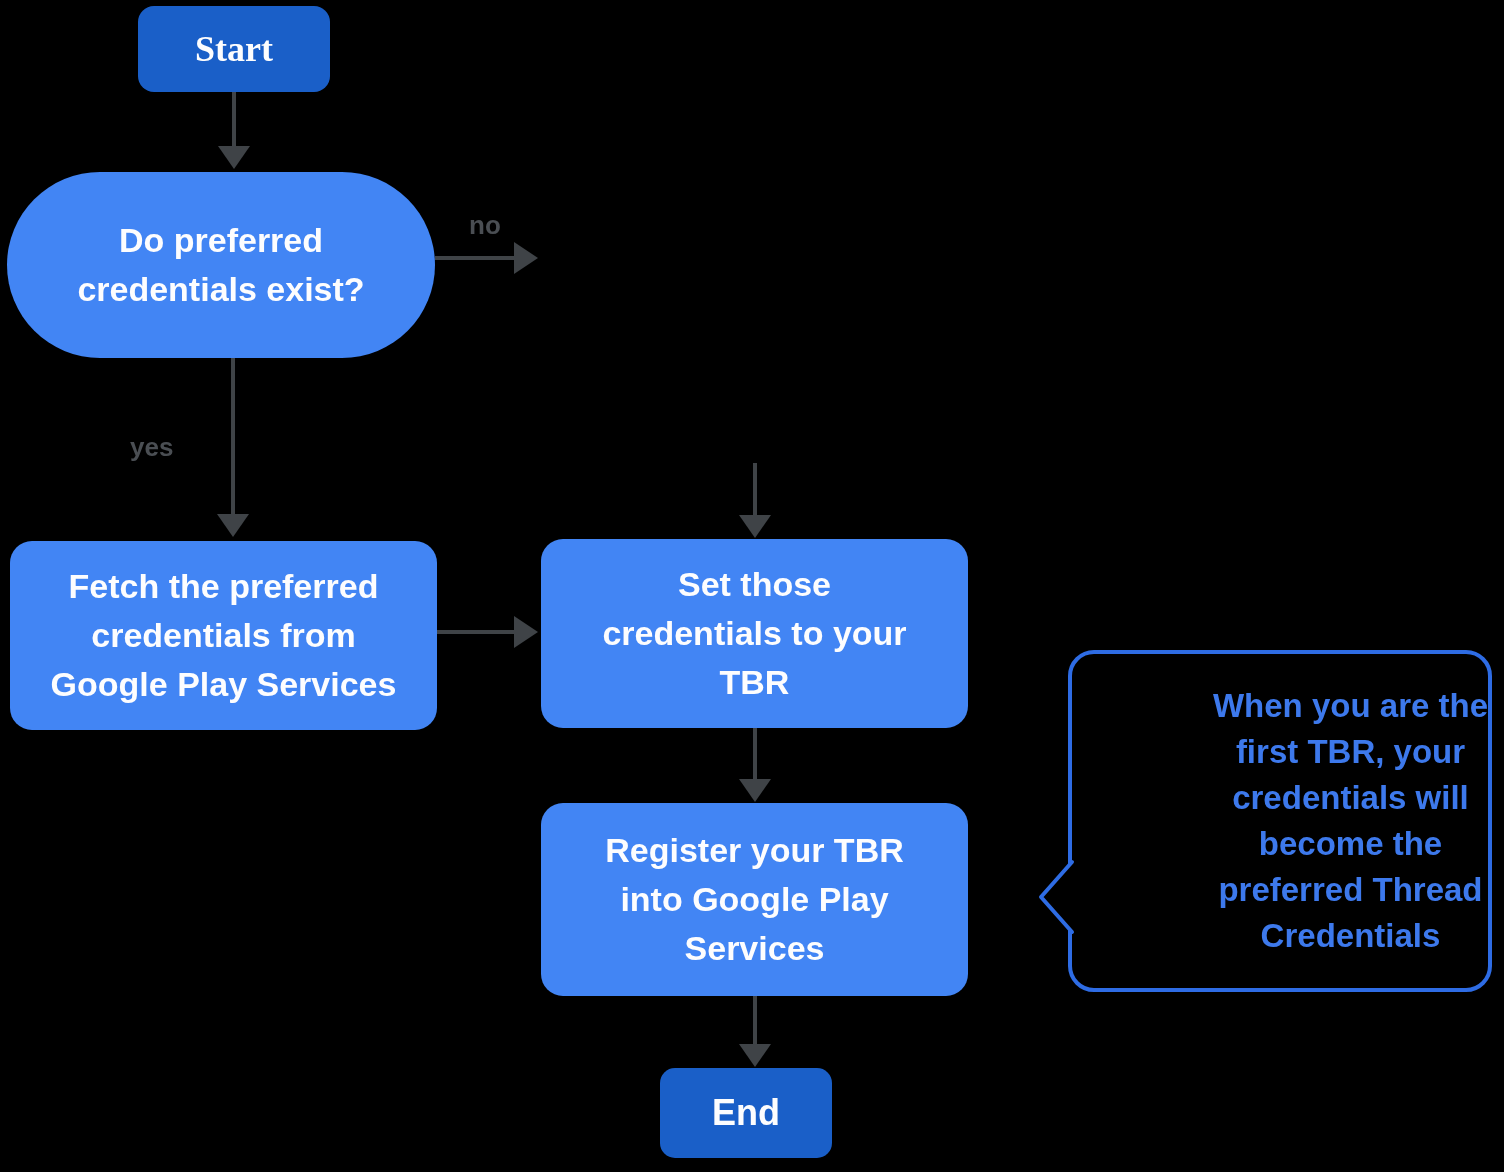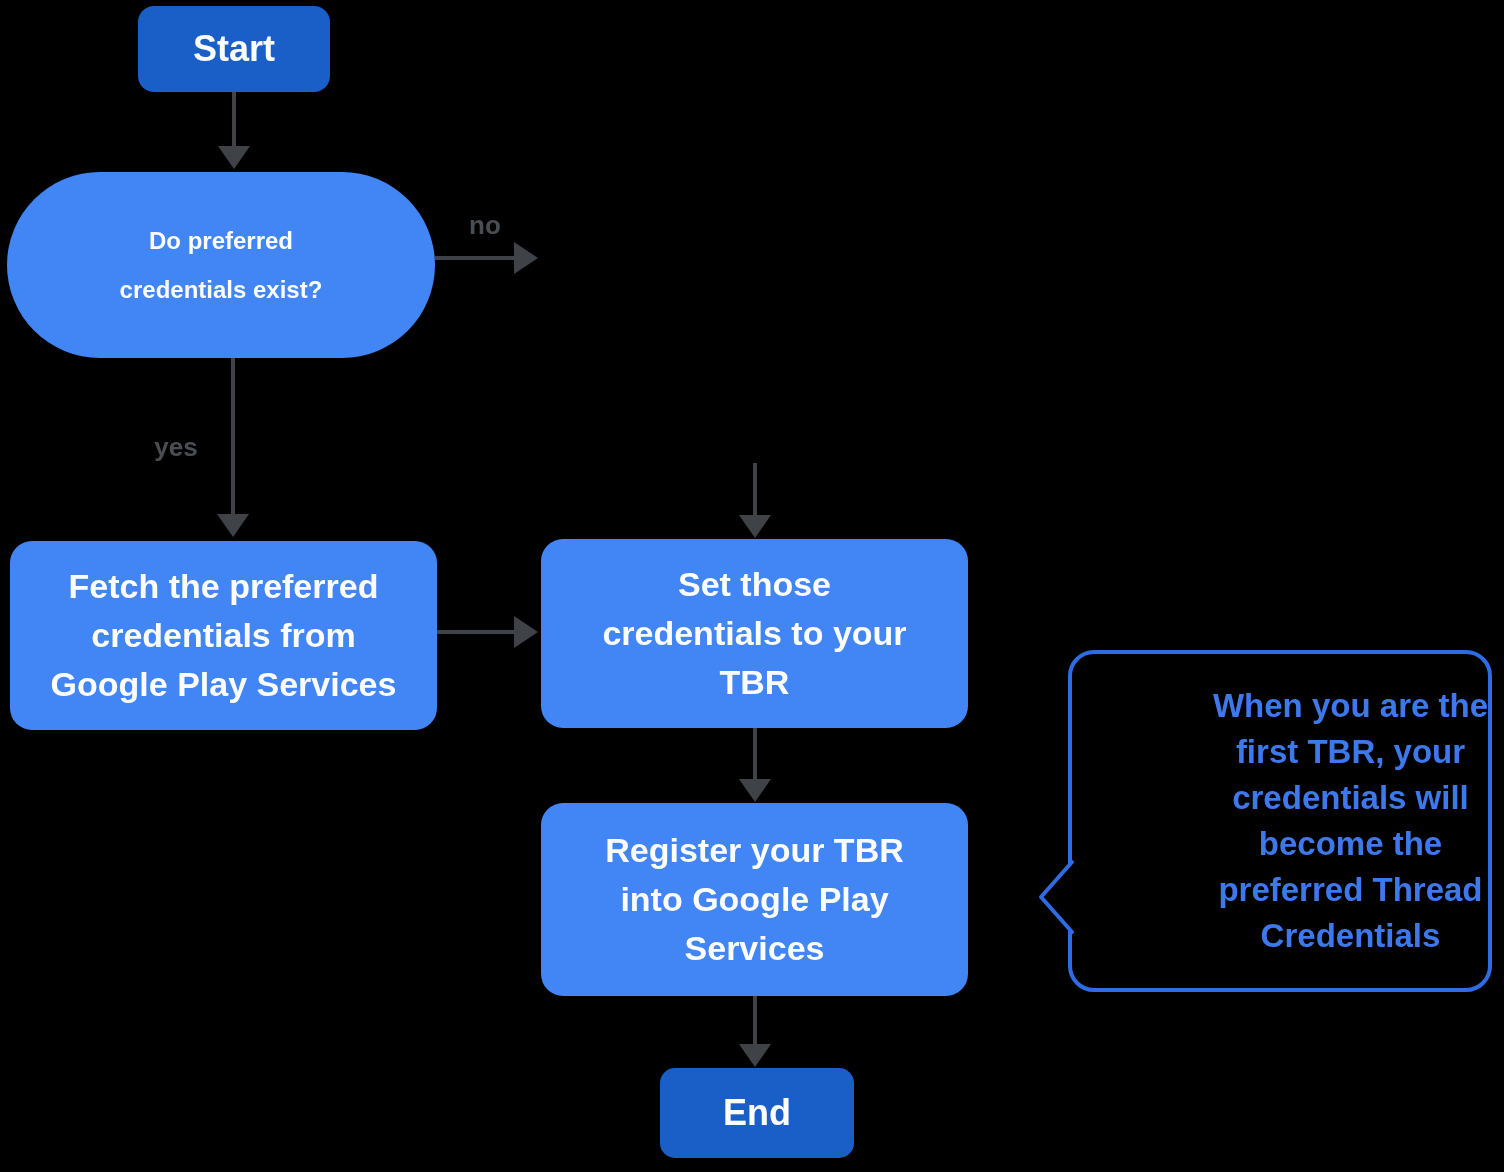--- a/index.html
+++ b/index.html
@@ -54,42 +54,42 @@
   }
   .process {
     background: var(--node_fill);
     border-radius: 22px;
     font-size: 34px;
     line-height: 49px;
   }
   .decision {
     background: var(--node_fill);
     border-radius: 93px;
-    font-size: 24px;
+    font-size: 34px;
     line-height: 49px;
     align-items: center;
   }
 
-  .node-start    { left: 138px; top: 6px;    width: 192px; height: 86px; }
+  .node-start    { left: 138px; top: 6px;    width: 192px; height: 86px; font-family: Liberation Serif, serif; }
   .node-decision { left: 7px;   top: 172px;  width: 428px; height: 186px; }
   .node-use-own  { left: 541px; top: 170px;  width: 426px; height: 293px; }
   .node-fetch    { left: 10px;  top: 541px;  width: 427px; height: 189px; }
   .node-set      { left: 541px; top: 539px;  width: 427px; height: 189px; }
   .node-register { left: 541px; top: 803px;  width: 427px; height: 193px; }
-  .node-end      { left: 660px; top: 1068px; width: 194px; height: 90px; border-radius: 15px; }
+  .node-end      { left: 660px; top: 1068px; width: 172px; height: 90px; border-radius: 15px; }
 
   .edge-label {
     position: absolute;
     color: var(--edge_label);
     font-size: 26px;
     font-weight: 700;
     line-height: 34px;
   }
   .edge-label-no  { left: 455px; top: 208px; width: 60px; text-align: center; }
-  .edge-label-yes { left: 130px; top: 430px; width: 92px; text-align: center; }
+  .edge-label-yes { left: 130px; top: 430px; width: 92px; text-align: left; }
 
   .callout {
     position: absolute;
     left: 1068px; top: 650px;
     width: 424px; height: 342px;
     border: 4px solid var(--callout_border);
     border-radius: 26px;
     background: transparent;
     display: flex;
     align-items: center;

